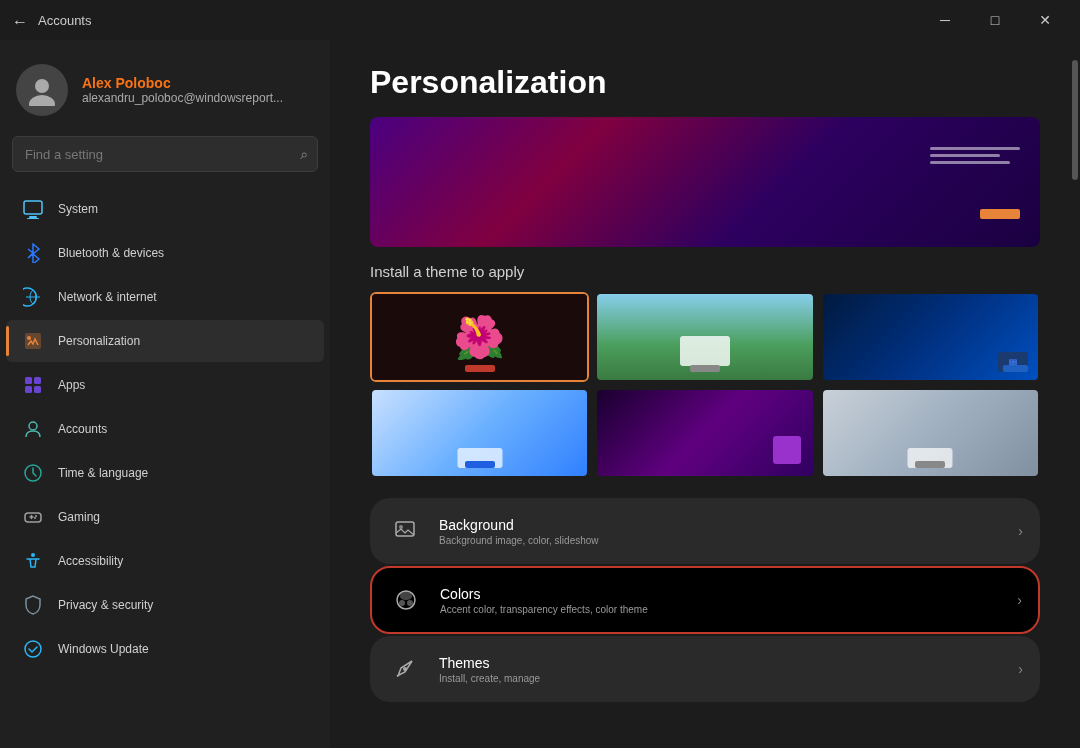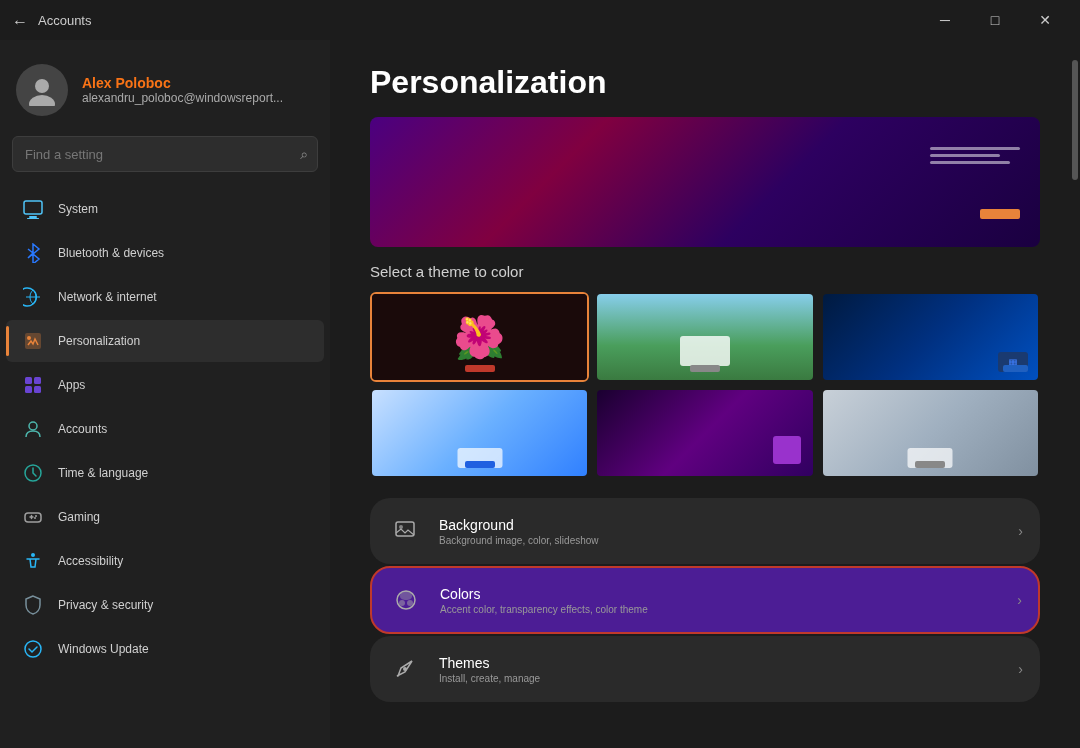--- a/index.html
+++ b/index.html
@@ -304,21 +304,21 @@
       align-items: center;
       background: #2a2a2a;
       border-radius: 20px;
       padding: 14px 16px;
       gap: 16px;
       cursor: pointer;
       border: 1px solid transparent;
     }
     .setting-item.highlighted {
       border: 2px solid #c0392b;
-      background: #4c1d95;
+      background: #000000;
       align-items: center;
     }
     .setting-icon {
       width: 36px;
       height: 36px;
       display: flex;
       align-items: center;
       justify-content: center;
       color: #ccc;
       font-size: 20px;
@@ -506,21 +506,21 @@
 
     <div class="theme-banner">
       <div class="theme-banner-lines">
         <div class="theme-banner-line" style="width:90px;"></div>
         <div class="theme-banner-line" style="width:70px;"></div>
         <div class="theme-banner-line" style="width:80px;"></div>
       </div>
       <div class="theme-banner-accent"></div>
     </div>
 
-    <p class="section-label">Select a theme to color</p>
+    <p class="section-label">Install a theme to apply</p>
 
     <div class="theme-grid">
 
       <div class="theme-thumb selected">
         <div class="theme-thumb-inner theme-1">
           <span class="theme-1-flower">🌺</span>
           <div class="theme-1-bar"></div>
         </div>
       </div>
 

